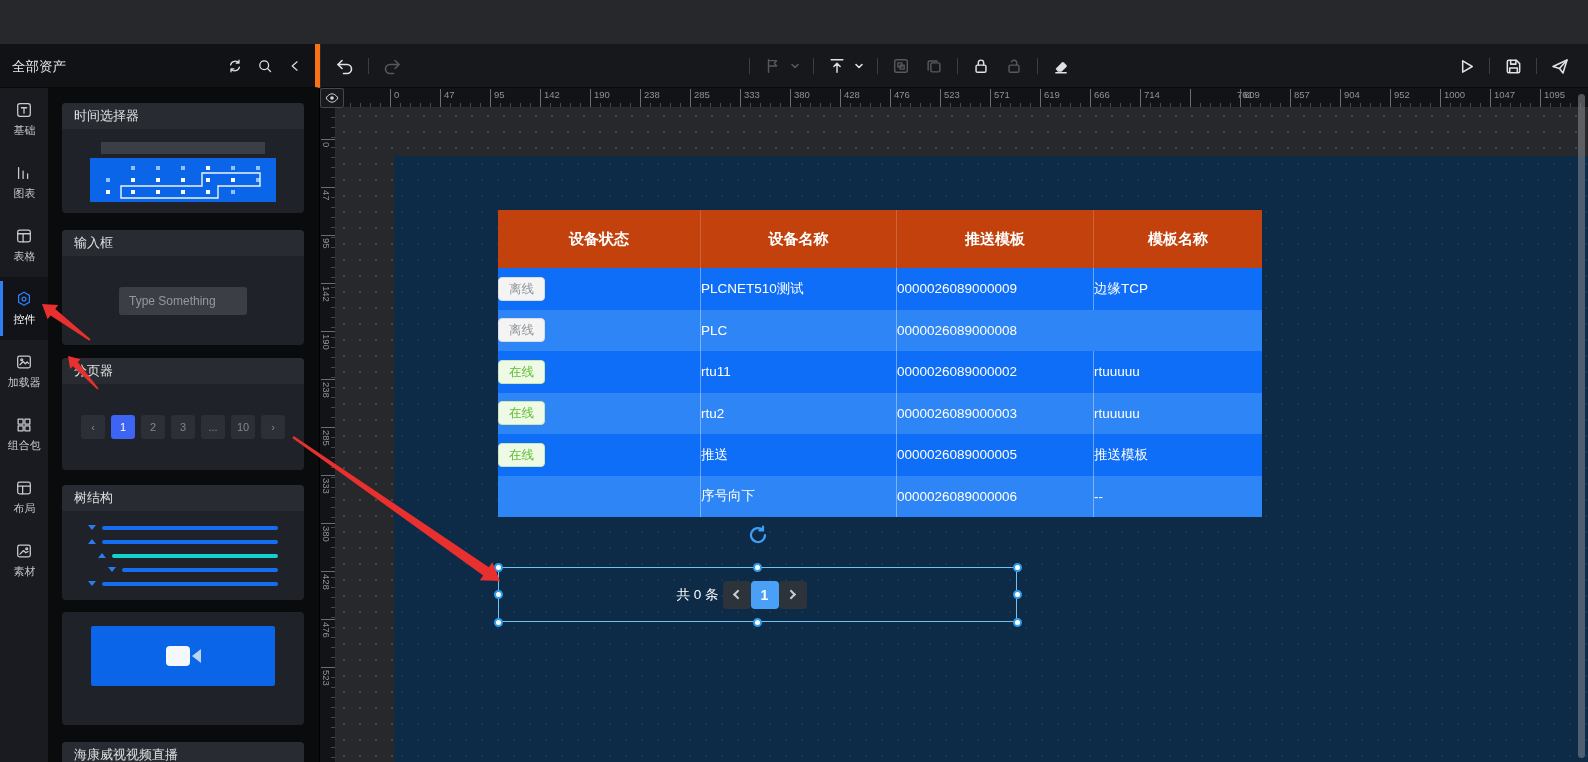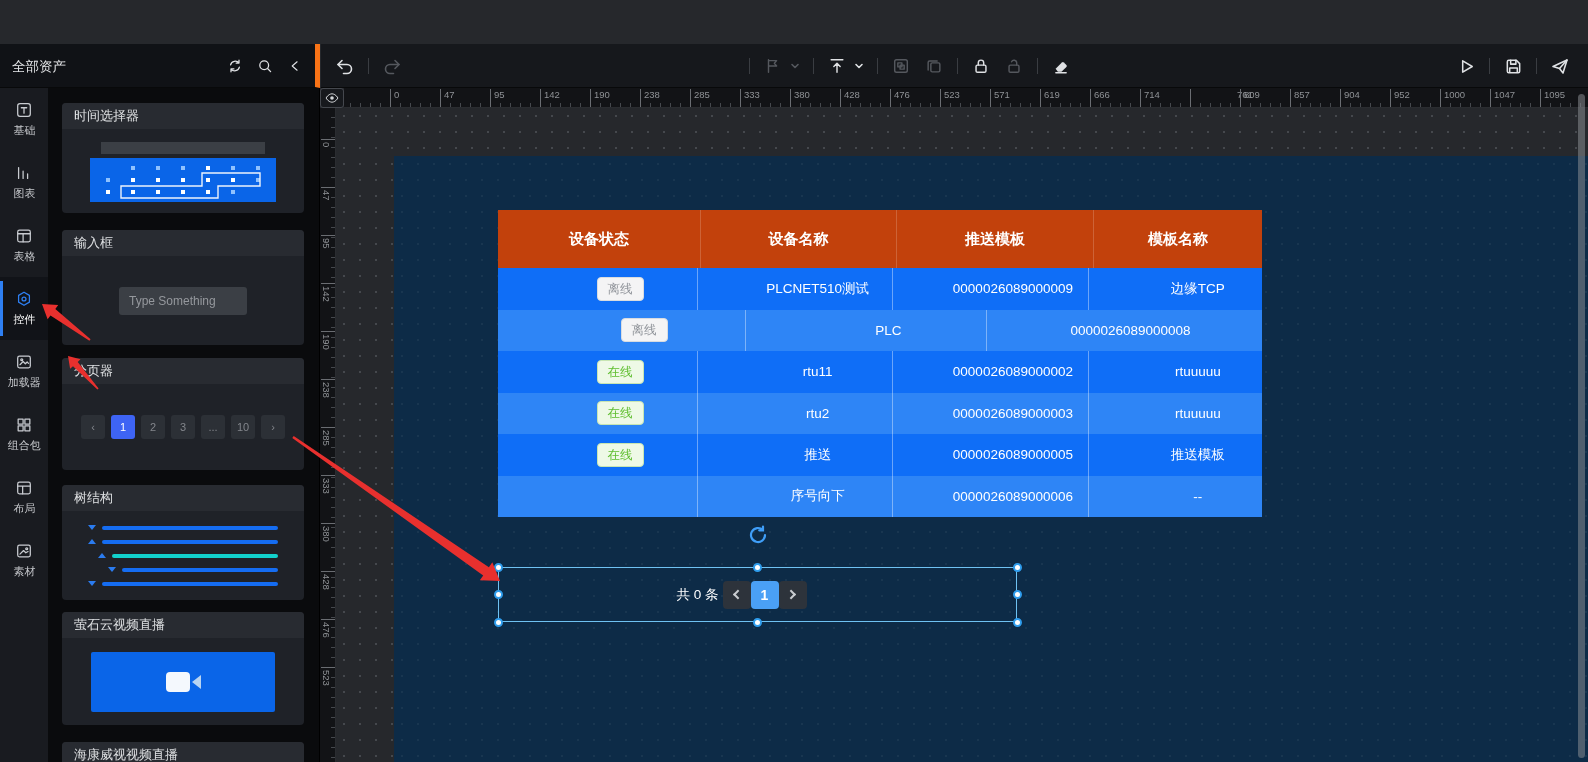--- a/index.html
+++ b/index.html
@@ -73,21 +73,21 @@
   .artboard { position:absolute; left:394px; top:156px; width:1194px; height:606px; background:#0d2b47;
               background-image:radial-gradient(rgba(255,255,255,.05) 1px, transparent 1.4px); background-size:16px 16px; z-index:2; }
 
   
   .tbl { position:absolute; left:498px; top:210px; width:764px; z-index:3; }
   .tbl-head { display:flex; height:58px; background:#c2410c; }
   .th { display:flex; align-items:center; justify-content:center; color:#fff; font-size:15px; font-weight:bold; border-right:1px solid rgba(255,255,255,.18); }
   .th:last-child { border-right:none; }
   .tr { display:flex; height:41.5px; }
   .tr.odd { background:#0f6ef7; } .tr.even { background:#2e85f6; }
-  .td { display:flex; align-items:center; justify-content:center; color:#fff; font-size:13.5px; border-right:1px solid rgba(255,255,255,.38);margin-left:45px; }
+  .td { display:flex; align-items:center; justify-content:flex-start; color:#fff; font-size:13.5px; border-right:1px solid rgba(255,255,255,.38); }
   .td:last-child { border-right:none; }
   .c0 { width:203px; } .c1 { width:196px; } .c2 { width:197px; } .c3 { width:168px; }
   .badge { padding:3px 10px; border-radius:4px; font-size:12.5px; line-height:1.3; }
   .badge.offline { background:#f4f4f5; color:#8f9399; border:1px solid #d9dce0; }
   .badge.online { background:#eef9e6; color:#5fbe2f; border:1px solid #c8e6b2; }
 
   
   .refresh-widget { position:absolute; left:747px; top:524px; width:22px; height:22px; z-index:4; }
   .sel-box { position:absolute; left:498px; top:567px; width:519px; height:55px; border:1px solid #6fc2f2; z-index:4; display:flex; align-items:center; justify-content:center; }
   .sel-content { display:flex; align-items:center; transform:translateX(-16px);justify-content:center; }
@@ -369,21 +369,20 @@
             </div>
           <div class="tree-row">
               <span class="caret down"></span>
               <span class="tree-bar"></span>
             </div>
         </div>
       </div>
     </div>
 
     <div class="card" style="top:524px;height:113px">
-      <div class="card-h">萤石云视频直播</div>
       <div class="card-b" style="height:87px">
         <div class="video-preview">
           <svg width="40" height="24" viewBox="0 0 40 24">
               <rect x="3" y="2" width="24" height="20" rx="4" fill="#f4f8fd"></rect>
               <path d="M29 12 L38 5 V19 Z" fill="#b8d4f2"></path>
             </svg>
         </div>
       </div>
     </div>
 

